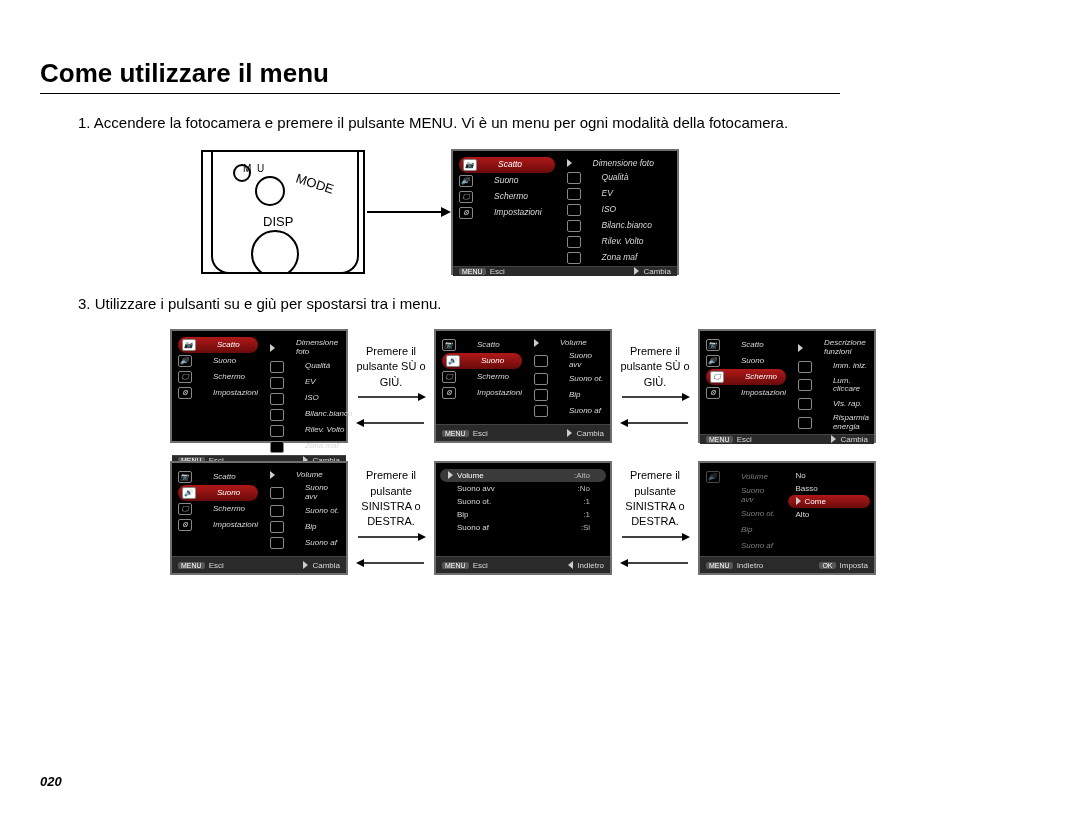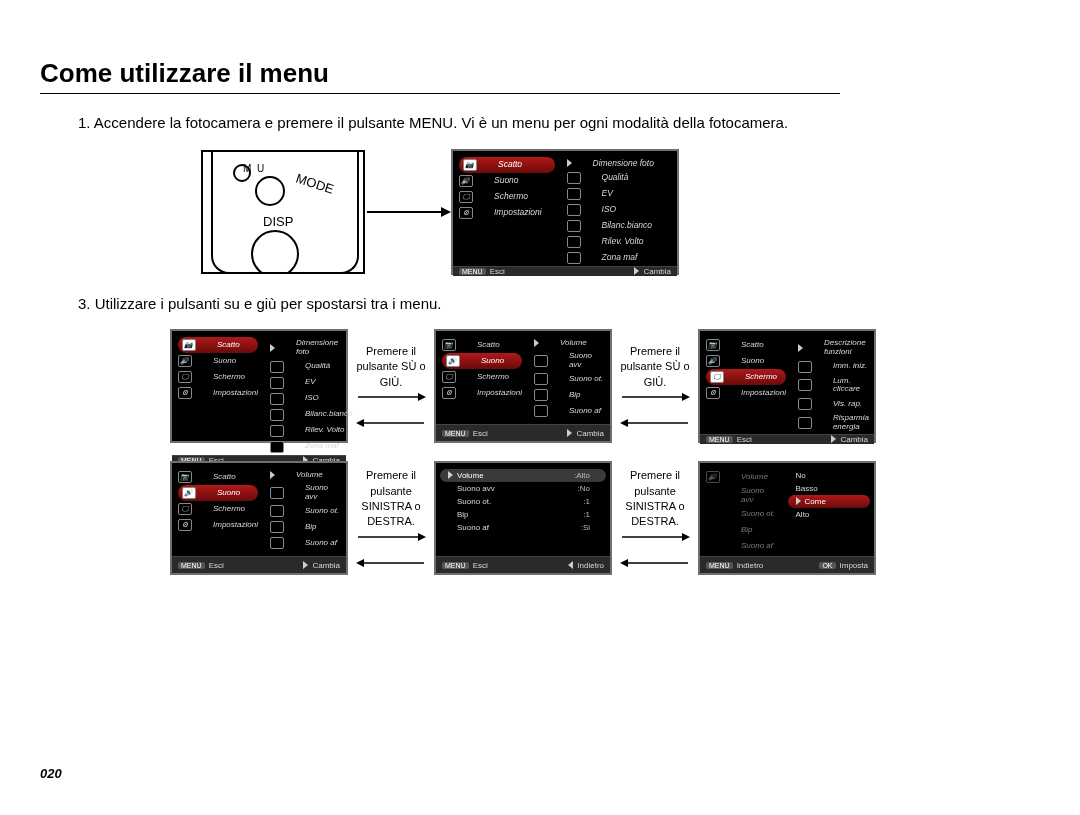--- a/index.html
+++ b/index.html
@@ -2,21 +2,21 @@
 <html><head>
 <meta charset="utf-8">
 <style>
   html,body{margin:0;padding:0;background:#fff;font-family:Arial,Helvetica,sans-serif;color:#000;}
   .page{width:880px;height:815px;position:relative;box-sizing:border-box;padding:58px 40px 0 40px;}
   h1{font-size:26px;font-weight:bold;margin:0 0 4px 0;}
   .rule{border:0;border-top:1.5px solid #000;margin:2px 0 18px 0;}
   .step{font-size:15px;margin:0 0 14px 38px;line-height:1.5;}
   .row{display:flex;align-items:center;margin:0 0 18px 0;justify-content:flex-start;}
   .row.center{justify-content:center;}
-  .pagefoot{position:absolute;left:40px;bottom:34px;font-size:13px;font-weight:bold;font-style:italic;}
+  .pagefoot{position:absolute;left:40px;bottom:26px;font-size:13px;font-weight:bold;font-style:italic;}
 
   
   .hw{width:160px;height:120px;border:2px solid #000;background:#fff;position:relative;overflow:hidden;flex:0 0 auto;}
   .hw .body{position:absolute;left:8px;top:0;width:144px;height:120px;border:2px solid #000;border-top:0;border-radius:0 0 18px 18px;}
   .hw .btn{position:absolute;width:26px;height:26px;border:2px solid #000;border-radius:50%;}
   .hw .sm{width:14px;height:14px;}
   .hw svg.txt{position:absolute;}
 
   
   .arrow{display:flex;align-items:center;justify-content:center;color:#000;}

